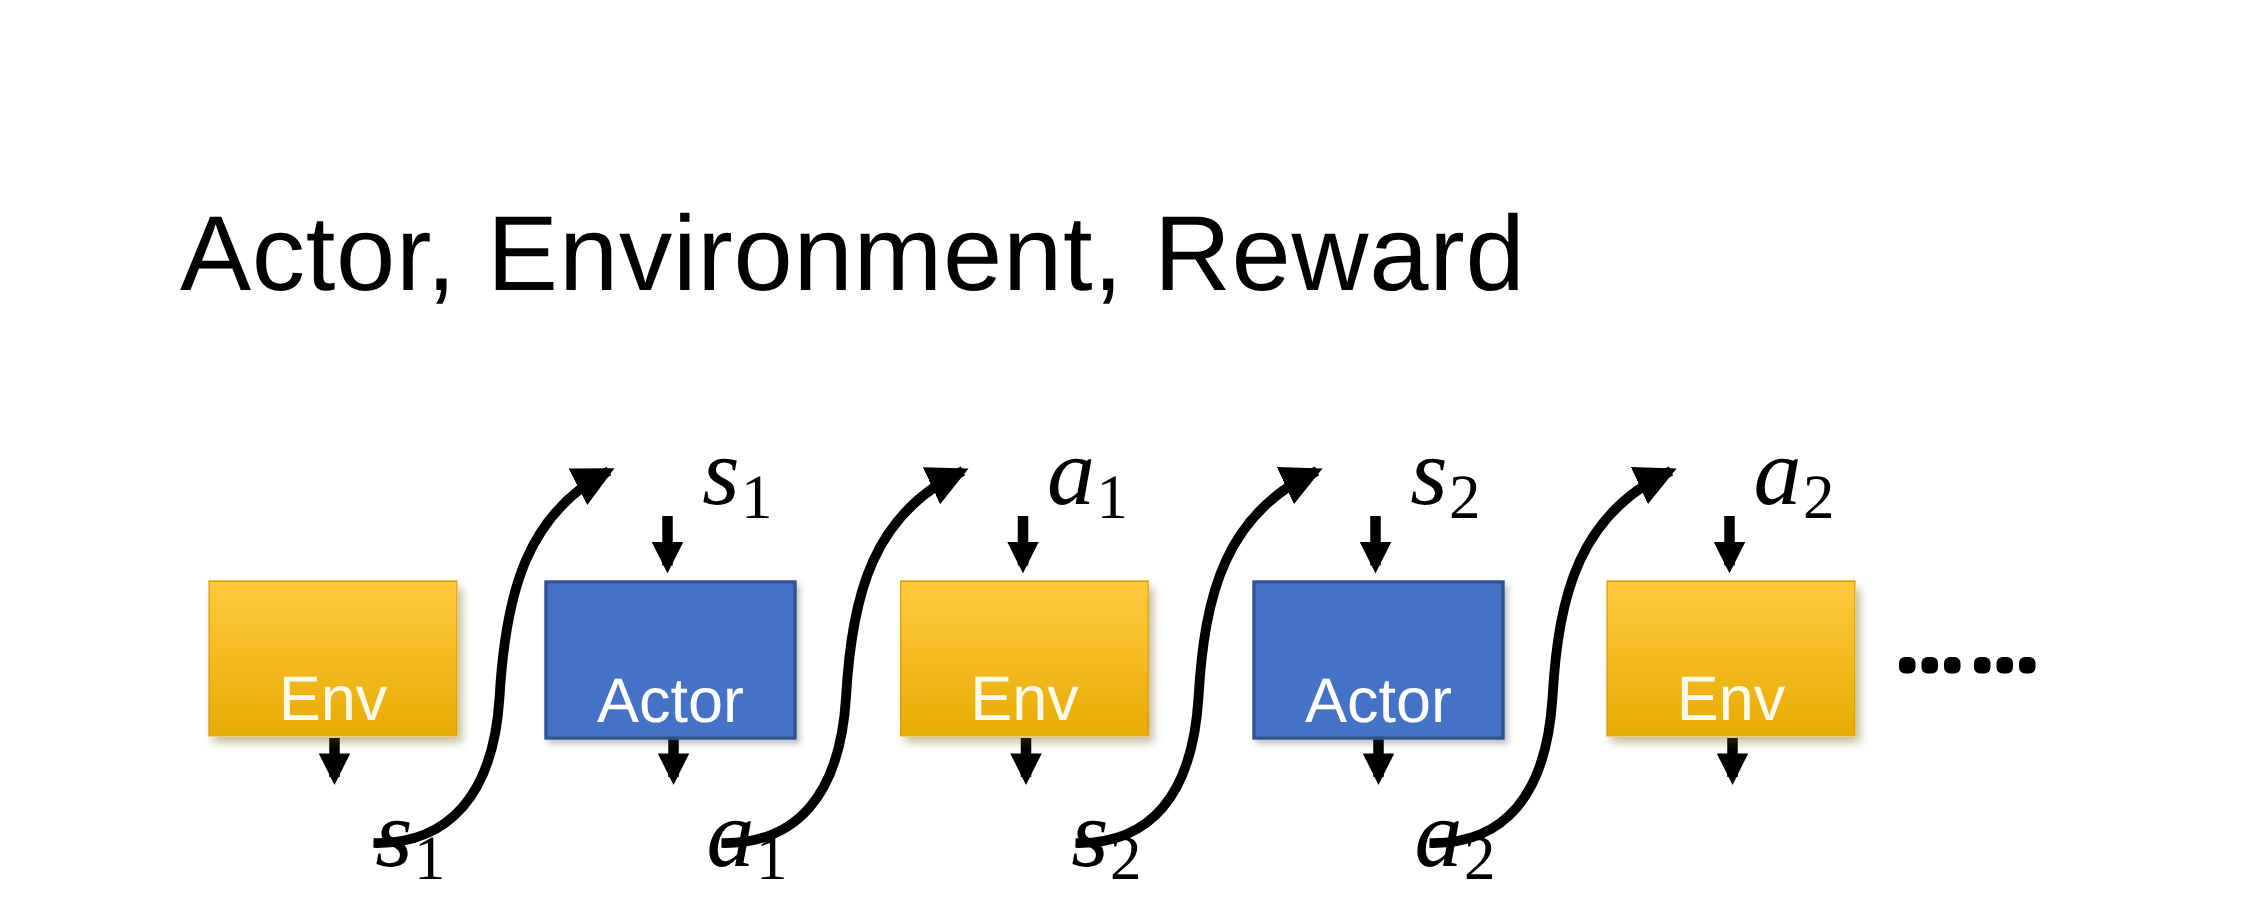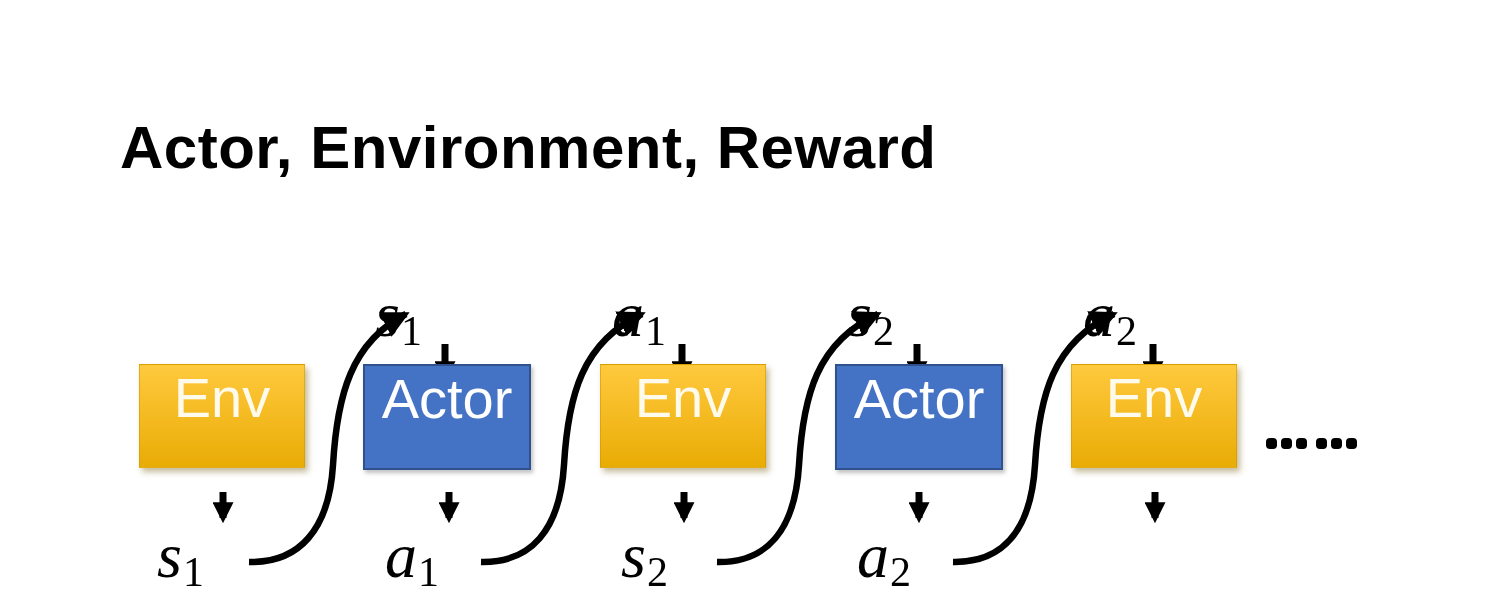--- a/index.html
+++ b/index.html
@@ -2,49 +2,49 @@
 <html style="--background: #FFFFFF; --title-text: #000000; --env-top: #FFC93E; --env-bottom: #E9AC05; --env-text: #FEFBEC; --actor-fill: #4472C4; --actor-border: #2F528F; --actor-text: #FFFFFF; --arrow: #000000; --label-text: #000000;"><head>
 <meta charset="utf-8">
 <style>
   html,body{margin:0;padding:0;background:#fff;}
   .slide{
     position:relative;width:1500px;height:608px;overflow:hidden;
     background:var(--background,#fff);
     font-family:"Liberation Sans",sans-serif;
   }
   .title{
-    position:absolute;left:120px;top:116px;
-    font-size:60px;line-height:1.05;font-weight:700;letter-spacing:0.5px;
+    position:absolute;left:120px;top:133px;
+    font-size:71px;line-height:1.05;font-weight:400;letter-spacing:0.5px;
     color:var(--title-text,#000);white-space:nowrap;
   }
   .arrows{position:absolute;left:0;top:0;width:1500px;height:608px;}
   .arrows .stroke{stroke:var(--arrow,#000);fill:none;}
   .arrows .head{fill:var(--arrow,#000);stroke:none;}
 
   .box{
-    position:absolute;top:364px;width:164px;height:102px;
-    display:flex;align-items:flex-start;justify-content:center;
-    font-size:56px;
+    position:absolute;top:387px;width:164px;height:102px;
+    display:flex;align-items:flex-end;justify-content:center;
+    font-size:42px;
   }
   .box.env{
     background:linear-gradient(180deg,var(--env-top,#FFC93E) 0%,var(--env-bottom,#E9AC05) 100%);
     border:1px solid rgba(200,150,0,.55);
     box-shadow:3px 4px 6px rgba(110,85,0,.40);
     color:var(--env-text,#FEFBEC);
   }
   .box.actor{
     background:var(--actor-fill,#4472C4);
     border:2.5px solid var(--actor-border,#2F528F);
     box-shadow:2px 3px 4px rgba(50,50,50,.30);
     color:var(--actor-text,#fff);
   }
   .b1{left:139px}.b2{left:363px}.b3{left:600px}.b4{left:835px}.b5{left:1071px}
 
   .mlabel{
-    position:absolute;width:140px;text-align:left;
+    position:absolute;width:140px;text-align:right;
     font-family:"Liberation Serif",serif;font-style:italic;
     font-size:64px;line-height:64px;color:var(--label-text,#000);
     white-space:nowrap;
   }
   .mlabel .sub{font-size:42px;font-style:normal;vertical-align:-0.22em;margin-left:1px;}
   .mlabel.top{top:283px;}
   .mlabel.bottom{top:524px;}
   .tl1{left:375px}.tl2{left:612px}.tl3{left:847px}.tl4{left:1083px}
   .bl1{left:157px}.bl2{left:385px}.bl3{left:621px}.bl4{left:857px}.bl5{left:1093px}
 

